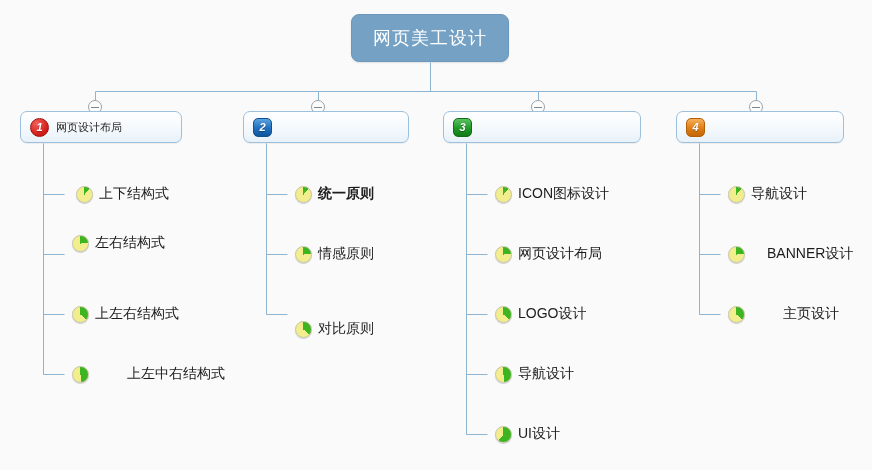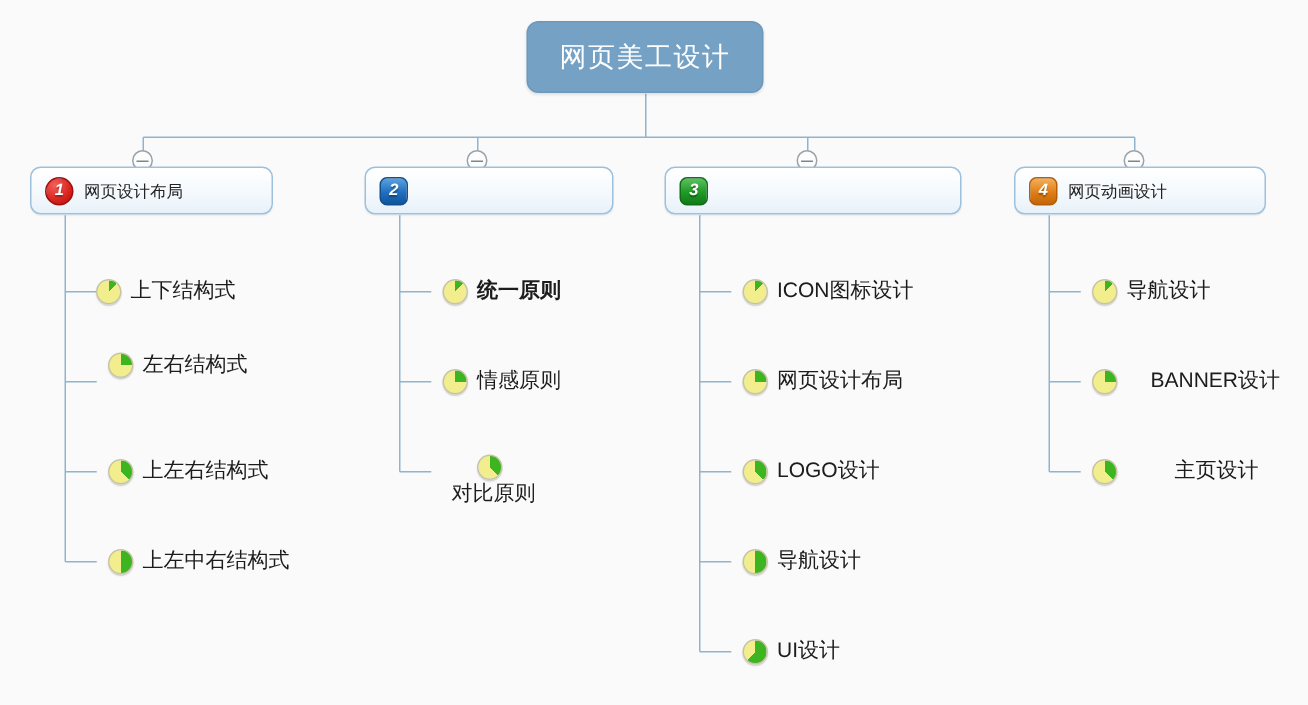--- a/index.html
+++ b/index.html
@@ -194,51 +194,51 @@
   </div>
 
   <div id="nodes-layer">
       <div class="collapse-toggle" style="left: 88px; top: 100px;">
         <i></i>
       </div>
       <div class="branch-node" style="left: 20px; top: 111px; width: 162px;">
         <span class="badge b-red">1</span>
         <span class="branch-label">网页设计布局</span>
       </div>
-      <div class="leaf" style="left: 64px; top: 183px;">
+      <div class="leaf" style="left: 76px; top: 183px;">
         <span class="pie" style="background: conic-gradient(rgb(60, 181, 33) 0deg, rgb(60, 181, 33) 43.2deg, rgb(242, 238, 142) 43.2deg, rgb(242, 238, 142) 360deg);"></span>
         <span class="leaf-label">上下结构式</span>
       </div>
       <div class="leaf" style="left: 72px; top: 232px;">
         <span class="pie" style="background: conic-gradient(rgb(60, 181, 33) 0deg, rgb(60, 181, 33) 90deg, rgb(242, 238, 142) 90deg, rgb(242, 238, 142) 360deg);"></span>
         <span class="leaf-label">左右结构式</span>
       </div>
       <div class="leaf" style="left: 72px; top: 303px;">
         <span class="pie" style="background: conic-gradient(rgb(60, 181, 33) 0deg, rgb(60, 181, 33) 133.2deg, rgb(242, 238, 142) 133.2deg, rgb(242, 238, 142) 360deg);"></span>
         <span class="leaf-label">上左右结构式</span>
       </div>
-      <div class="leaf" style="left: 72px; top: 363px;">
+      <div class="leaf" style="left: 72px; top: 363px; gap: 32px;">
         <span class="pie" style="background: conic-gradient(rgb(60, 181, 33) 0deg, rgb(60, 181, 33) 180deg, rgb(242, 238, 142) 180deg, rgb(242, 238, 142) 360deg);"></span>
         <span class="leaf-label">上左中右结构式</span>
       </div>
       <div class="collapse-toggle" style="left: 311px; top: 100px;">
         <i></i>
       </div>
       <div class="branch-node" style="left: 243px; top: 111px; width: 166px;">
         <span class="badge b-blue">2</span>
       </div>
       <div class="leaf" style="left: 295px; top: 183px; font-weight: bold;">
         <span class="pie" style="background: conic-gradient(rgb(60, 181, 33) 0deg, rgb(60, 181, 33) 43.2deg, rgb(242, 238, 142) 43.2deg, rgb(242, 238, 142) 360deg);"></span>
         <span class="leaf-label">统一原则</span>
       </div>
       <div class="leaf" style="left: 295px; top: 243px;">
         <span class="pie" style="background: conic-gradient(rgb(60, 181, 33) 0deg, rgb(60, 181, 33) 90deg, rgb(242, 238, 142) 90deg, rgb(242, 238, 142) 360deg);"></span>
         <span class="leaf-label">情感原则</span>
       </div>
-      <div class="leaf" style="left: 295px; top: 303px; flex-direction: column;">
+      <div class="leaf" style="left: 295px; top: 318px;">
         <span class="pie" style="background: conic-gradient(rgb(60, 181, 33) 0deg, rgb(60, 181, 33) 133.2deg, rgb(242, 238, 142) 133.2deg, rgb(242, 238, 142) 360deg);"></span>
         <span class="leaf-label">对比原则</span>
       </div>
       <div class="collapse-toggle" style="left: 531px; top: 100px;">
         <i></i>
       </div>
       <div class="branch-node" style="left: 443px; top: 111px; width: 198px;">
         <span class="badge b-green">3</span>
       </div>
       <div class="leaf" style="left: 495px; top: 183px;">
@@ -259,21 +259,20 @@
       </div>
       <div class="leaf" style="left: 495px; top: 423px;">
         <span class="pie" style="background: conic-gradient(rgb(60, 181, 33) 0deg, rgb(60, 181, 33) 223.2deg, rgb(242, 238, 142) 223.2deg, rgb(242, 238, 142) 360deg);"></span>
         <span class="leaf-label">UI设计</span>
       </div>
       <div class="collapse-toggle" style="left: 749px; top: 100px;">
         <i></i>
       </div>
       <div class="branch-node" style="left: 676px; top: 111px; width: 168px;">
         <span class="badge b-orange">4</span>
-        <span class="branch-label">网页动画设计</span>
       </div>
       <div class="leaf" style="left: 728px; top: 183px;">
         <span class="pie" style="background: conic-gradient(rgb(60, 181, 33) 0deg, rgb(60, 181, 33) 43.2deg, rgb(242, 238, 142) 43.2deg, rgb(242, 238, 142) 360deg);"></span>
         <span class="leaf-label">导航设计</span>
       </div>
       <div class="leaf" style="left: 728px; top: 243px; gap: 16px;">
         <span class="pie" style="background: conic-gradient(rgb(60, 181, 33) 0deg, rgb(60, 181, 33) 90deg, rgb(242, 238, 142) 90deg, rgb(242, 238, 142) 360deg);"></span>
         <span class="leaf-label">BANNER设计</span>
       </div>
       <div class="leaf" style="left: 728px; top: 303px; gap: 32px;">

